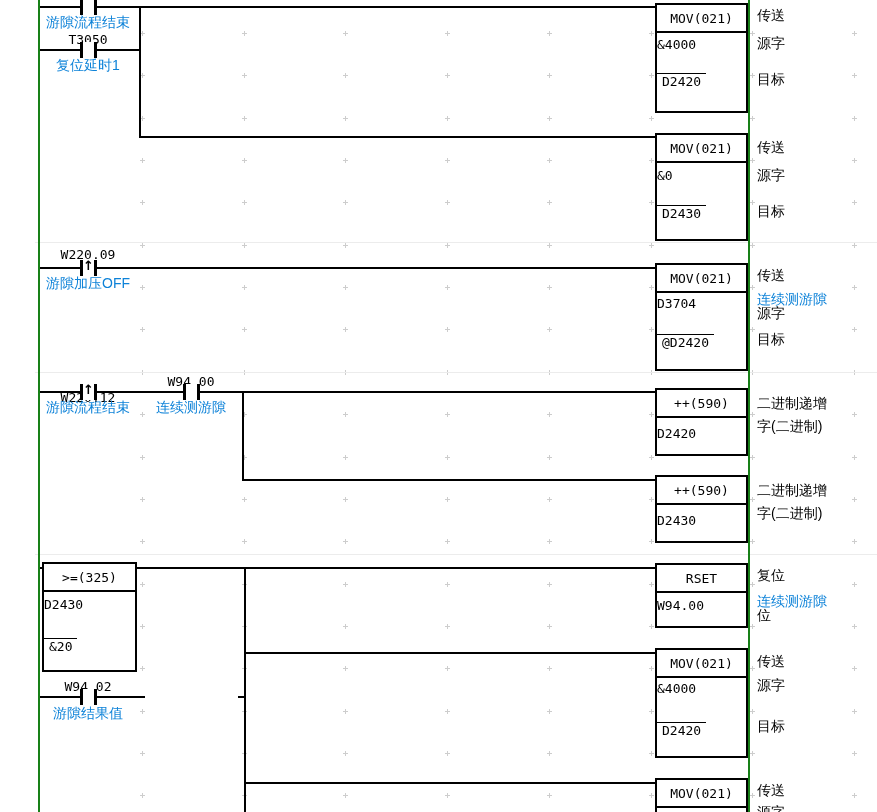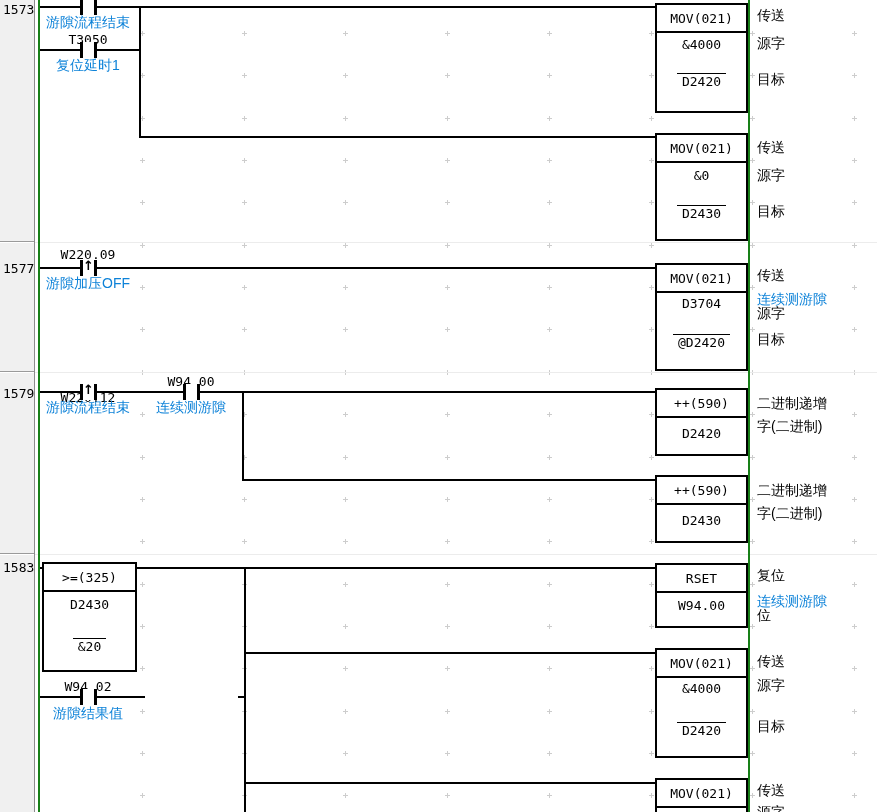--- a/index.html
+++ b/index.html
@@ -29,21 +29,21 @@
   .contact .arrow{position:absolute;left:0;right:0;top:-2px;text-align:center;
                   font:bold 13px "DejaVu Sans",sans-serif;color:#000;line-height:16px;}
   .clabel{position:absolute;transform:translateX(-50%);font:13px "DejaVu Sans Mono",monospace;
           color:#000;white-space:nowrap;}
   .ccmt{position:absolute;transform:translateX(-50%);font:14px "Liberation Sans",sans-serif;
         color:#0d82d8;white-space:nowrap;}
   
   .ibox{position:absolute;background:#fff;border:2px solid #000;box-sizing:border-box;}
   .ibox .hdr{height:26px;border-bottom:2px solid #000;display:flex;align-items:center;
              justify-content:center;font:13px "DejaVu Sans Mono",monospace;color:#000;}
-  .ibox .op{position:absolute;left:0;right:0;text-align:center;
+  .ibox .op{position:absolute;left:0;right:0;
             font:13px "DejaVu Sans Mono",monospace;color:#000;line-height:14px;}
   .ov{display:inline-block;border-top:1px solid #000;padding:1px 5px 0 5px;}
   
   .rcmt{position:absolute;left:757px;font:14px "Liberation Sans",sans-serif;color:#000;
         white-space:nowrap;line-height:15px;}
   .rcmt.blue{color:#0d82d8;}
 </style>
 </head>
 <body>
 
@@ -351,26 +351,14 @@
   <div class="rcmt blue" style="top:594px">连续测游隙</div>
   <div class="rcmt" style="top:608px">位</div>
 
   <div class="rcmt" style="top:654px">传送</div>
   <div class="rcmt" style="top:678px">源字</div>
   <div class="rcmt" style="top:719px">目标</div>
 
   <div class="rcmt" style="top:783px">传送</div>
   <div class="rcmt" style="top:805px">源字</div>
 
-  <div class="gutter">
-    <div class="gut-div" style="top:241px"></div>
-    <div class="gut-div2" style="top:242px"></div>
-    <div class="gut-div" style="top:371px"></div>
-    <div class="gut-div2" style="top:372px"></div>
-    <div class="gut-div" style="top:553px"></div>
-    <div class="gut-div2" style="top:554px"></div>
-    <div class="rungnum" style="top:2px">1573</div>
-    <div class="rungnum" style="top:261px">1577</div>
-    <div class="rungnum" style="top:386px">1579</div>
-    <div class="rungnum" style="top:560px">1583</div>
-  </div>
 
 </div>
 
 </body></html>

